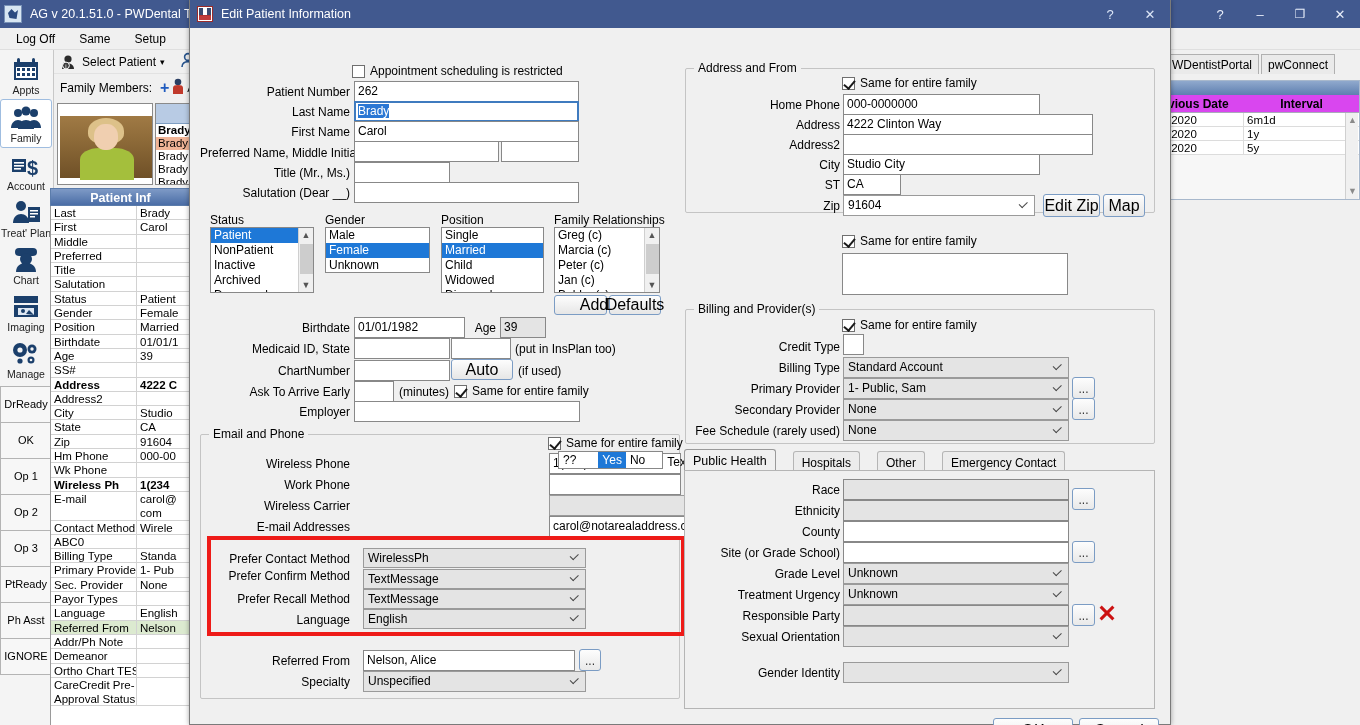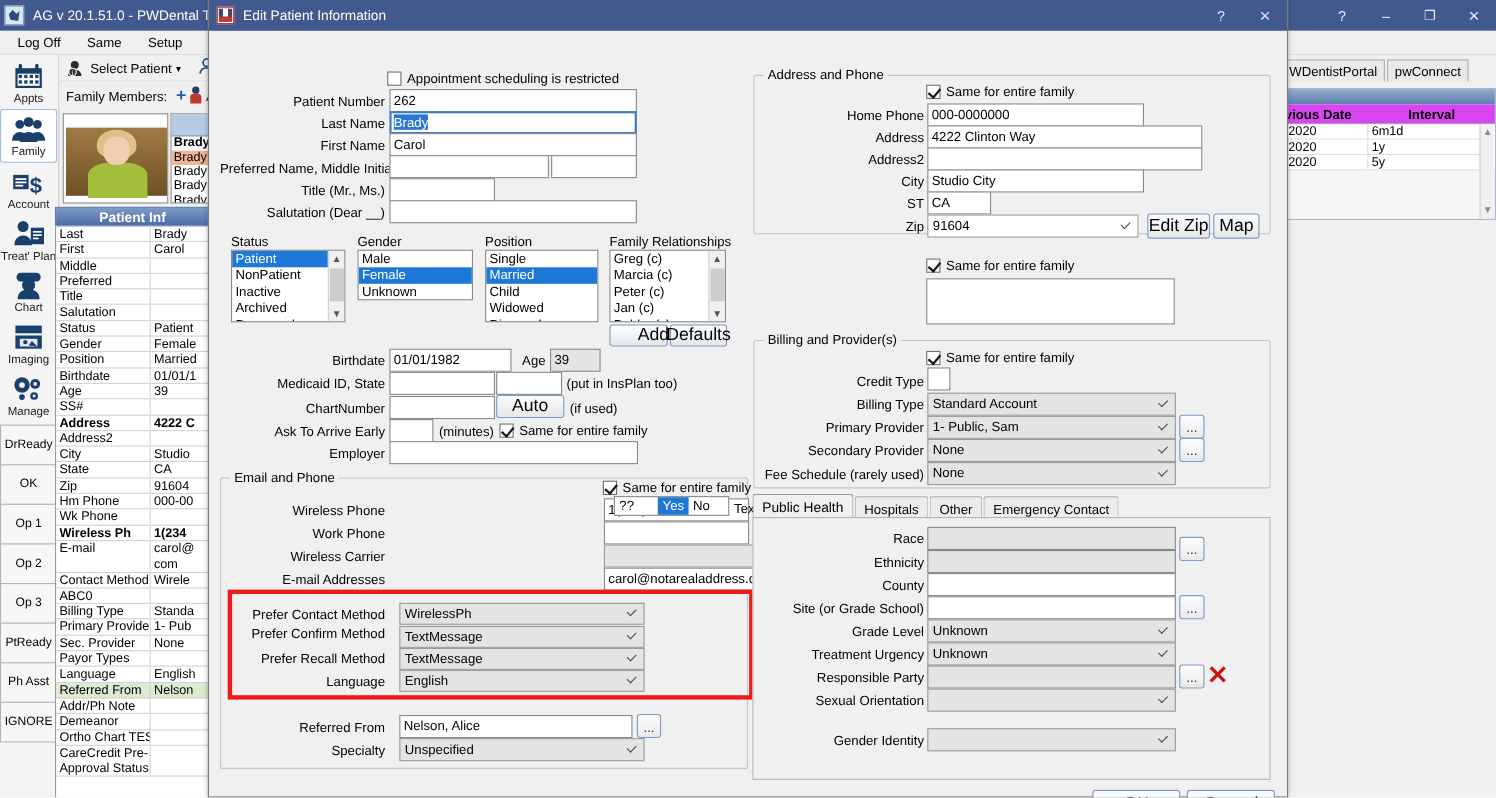--- a/index.html
+++ b/index.html
@@ -772,21 +772,21 @@
 
       <div class="lbl" style="position:absolute; left:20px; top:647px; width:140px;">Specialty</div>
       <div class="combo" style="position:absolute; left:173px; top:643px; width:223px; height:21px;">
         <span>Unspecified</span>
         <span class="chev"></span>
       </div>
 
       <div class="redbox" style="left:17px; top:508px; width:478px; height:100px;"></div>
 
       <div class="group" style="left:495px; top:40px; width:470px; height:145px;">
-        <div class="group-title">Address and Phone</div>
+        <div class="group-title">Address and From</div>
       </div>
       <div class="chk" style="position:absolute; left:652px; top:48px;">
         <span class="chk-box on"></span>
         <span>Same for entire family</span>
       </div>
 
       <div class="lbl" style="position:absolute; left:530px; top:70px; width:120px;">Home Phone</div>
       <div class="txt" style="position:absolute; left:653px; top:66px; width:197px; height:21px;">000-0000000</div>
 
       <div class="lbl" style="position:absolute; left:530px; top:90px; width:120px;">Address</div>
@@ -847,21 +847,21 @@
         <span class="chev"></span>
       </div>
       <div class="ellbtn" style="position:absolute; left:882px; top:370px; width:23px; height:22px;">...</div>
 
       <div class="lbl" style="position:absolute; left:500px; top:396px; width:150px;">Fee Schedule (rarely used)</div>
       <div class="combo" style="position:absolute; left:653px; top:392px; width:226px; height:21px;">
         <span>None</span>
         <span class="chev"></span>
       </div>
 
-      <div class="tabstrip" style="left:494px; top:421px;">
+      <div class="tabstrip" style="left:494px; top:421px;gap:16px;">
         <div class="tab act">Public Health</div>
         <div class="tab">Hospitals</div>
         <div class="tab">Other</div>
         <div class="tab">Emergency Contact</div>
       </div>
       <div style="position:absolute; left:494px; top:442px; width:471px; height:239px; border:1px solid #b5b5b5; background:#f0f0f0;"></div>
 
       <div class="lbl" style="position:absolute; left:520px; top:455px; width:130px;">Race</div>
       <div class="txt gray" style="position:absolute; left:653px; top:451px; width:226px; height:21px;"></div>
       <div class="ellbtn" style="position:absolute; left:882px; top:460px; width:23px; height:22px;">...</div>

